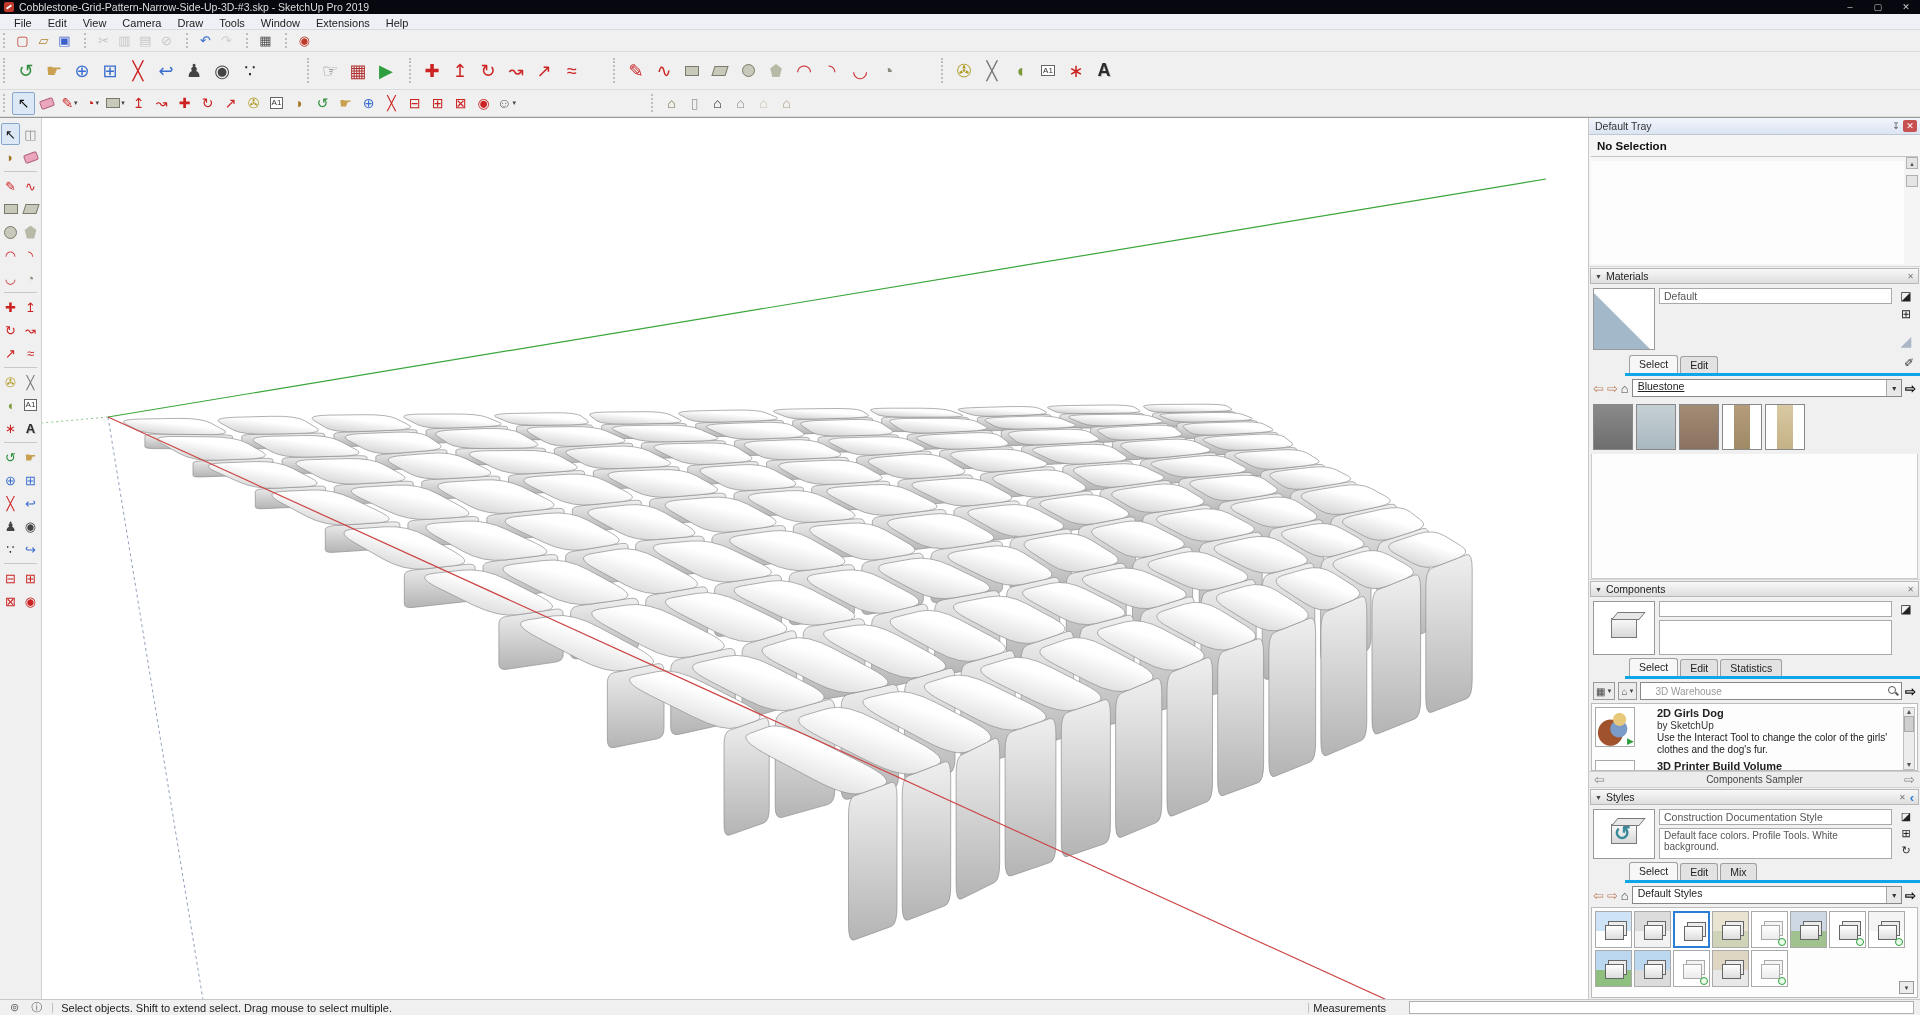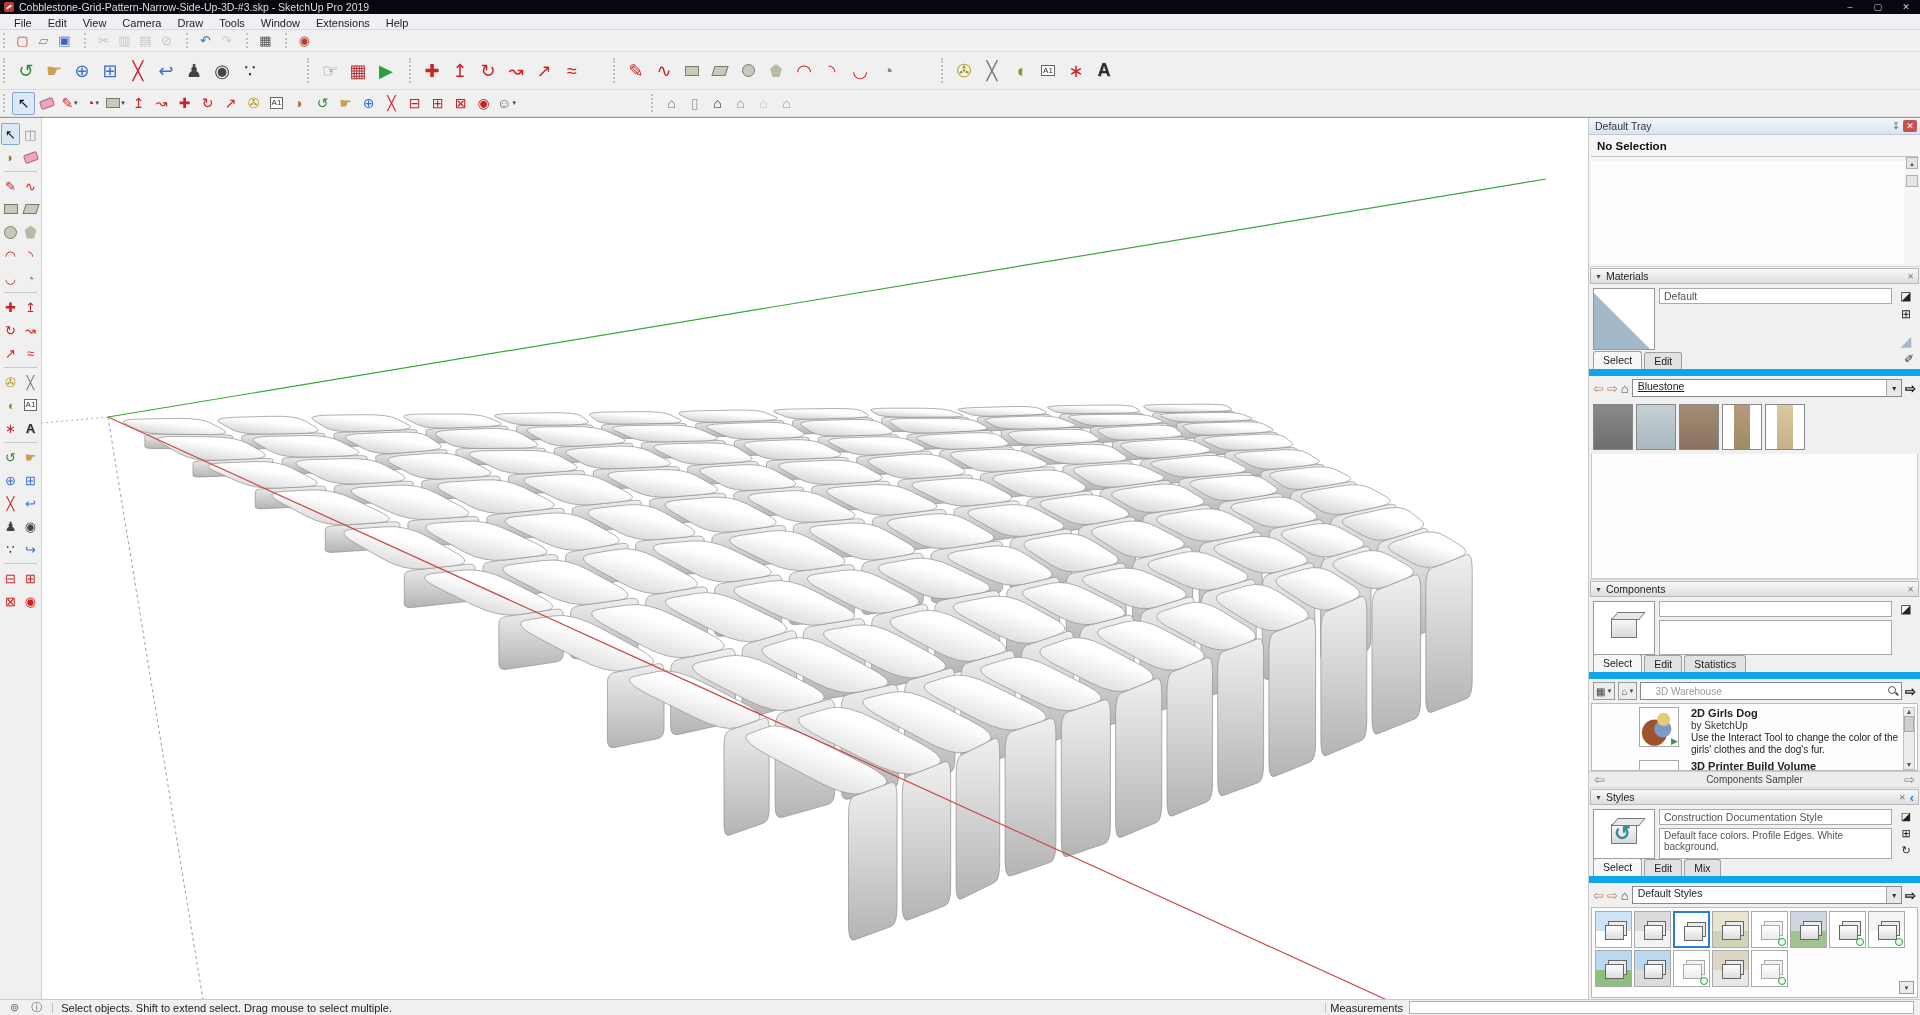--- a/index.html
+++ b/index.html
@@ -103,21 +103,21 @@
   .field { background:#fff; border:1px solid #aaa; font-size:10.5px; color:#555;
     padding:1px 4px; width:100%; font-family:"Liberation Sans",sans-serif; }
   .sideicons { width:20px; display:flex; flex-direction:column; align-items:center;
     gap:4px; padding-top:1px; font-size:12px; color:#222; }
   .matpreview { height:62px; }
   .matpreview::after { content:""; position:absolute; left:0; bottom:0; width:0; height:0;
     border-bottom:56px solid #a3b8c9; border-right:56px solid transparent; }
   .cornertri { color:#aab6c6; font-size:14px; margin-top:8px; }
 
   .tabs { display:flex; align-items:flex-end; height:22px; padding:0 4px;
-    border-bottom:7px solid #0ea5e9; position:relative; }
+    border-bottom:3px solid #0ea5e9; position:relative;margin-left:36px; }
   .tab { font-size:10.5px; color:#222; background:#e2e2e2; border:1px solid #a0a0a0;
     border-bottom:none; border-radius:3px 3px 0 0; padding:2px 9px 2px; margin-right:2px;
     position:relative; }
   .tab.active { background:#f7f7f7; padding-bottom:3px; z-index:2; }
   .tabs .right { position:absolute; right:6px; bottom:3px; font-size:12px; color:#333; }
 
   .navrow { display:flex; align-items:center; height:24px; padding:0 4px; gap:3px; }
   .navarrow { font-size:13px; color:#c08060; }
   .home { font-size:13px; color:#444; }
   .combo { flex:1; background:#fff; border:1px solid #888; height:18px;
@@ -151,21 +151,21 @@
   .comppreview { height:54px; display:flex; align-items:center; justify-content:center; }
   .cube { width:26px; height:20px; background:linear-gradient(#fafafa,#d8d8d8);
     border:1px solid #777; position:relative; }
   .cube::before { content:""; position:absolute; left:-1px; top:-7px; width:26px; height:6px;
     background:#e8e8e8; border:1px solid #777; transform:skewX(-40deg); transform-origin:bottom left; }
   .stylecube::after { content:"↺"; position:absolute; left:2px; top:-4px; color:#3a8a9a;
     font-size:20px; font-weight:bold; }
 
   #compList { height:68px; background:#fdfdfd; margin:0 2px; border:1px solid #bbb;
     overflow:hidden; position:relative; padding:3px 16px 0 3px; }
-  .citem { display:flex; gap:12px; margin-bottom:4px;margin-left:44px; }
+  .citem { display:flex; gap:22px; margin-bottom:4px; }
   .cthumb { width:40px; height:40px; border:1px solid #aaa; background:#fff; flex-shrink:0;
     position:relative; }
   .cthumb.girls-dog { background:
       radial-gradient(circle at 62% 30%, #e8c87a 0 6px, transparent 7px),
       radial-gradient(circle at 60% 55%, #7a9ac8 0 8px, transparent 9px),
       radial-gradient(ellipse at 38% 65%, #a0522d 0 12px, transparent 13px),
       #fff; }
   .cthumb.girls-dog::after { content:"▶"; position:absolute; right:0; bottom:0;
     color:#2e9e3e; font-size:9px; line-height:1; }
   .cthumb.wire-box::before { content:""; position:absolute; left:6px; top:10px; width:24px;
@@ -197,21 +197,21 @@
     background:#ececec; border:1px solid #999; font-size:6px; text-align:center;
     line-height:12px; color:#444; }
 
   
   #statusbar { position:absolute; left:0; right:0; bottom:0; height:16px;
     background:#f0f0f0; border-top:1px solid #c8c8c8; display:flex; align-items:center;
     font-size:11px; color:#222; padding:0 4px; }
   .sbicon { font-size:11px; color:#666; margin:0 6px; }
   .sbsep { width:1px; height:10px; background:#c0c0c0; margin:0 4px; }
   #sbmsg { flex:1; padding-left:4px; }
-  #measureLabel { color:#222; margin-right:6px; }
+  #measureLabel { color:#222; margin-right:23px; }
   #measureInput { width:505px; height:13px; border:1px solid #b0b0b0; background:#fff;
     font-size:10px; margin-right:2px; }
 </style>
 </head>
 <body>
 
 <div id="app">
 
   <div id="titlebar">
     <span id="applogo"></span>
@@ -1041,21 +1041,21 @@
           <span class="spacer"></span>
           <span class="x">✕</span>
           <span class="collapse">‹</span>
         </div>
         <div class="prevrow" style="padding-bottom:2px">
           <div class="prevthumb" style="height:50px;display:flex;align-items:center;justify-content:center">
             <span class="cube stylecube"></span>
           </div>
           <div class="prevfields">
             <input class="field" readonly="" value="Construction Documentation Style" style="">
-            <div class="field" style="flex:1;font-size:10px">Default face colors. Profile Edges. White background.</div>
+            <div class="field" style="flex:1;font-size:10px">Default face colors. Profile Tools. White background.</div>
           </div>
           <div class="sideicons" style="font-size:11px">
             <span>◪</span>
             <span>⊞</span>
             <span>↻</span>
           </div>
         </div>
         <div class="tabs" id="styleTabs">
             <span class="tab active">Select</span>
             <span class="tab">Edit</span>

